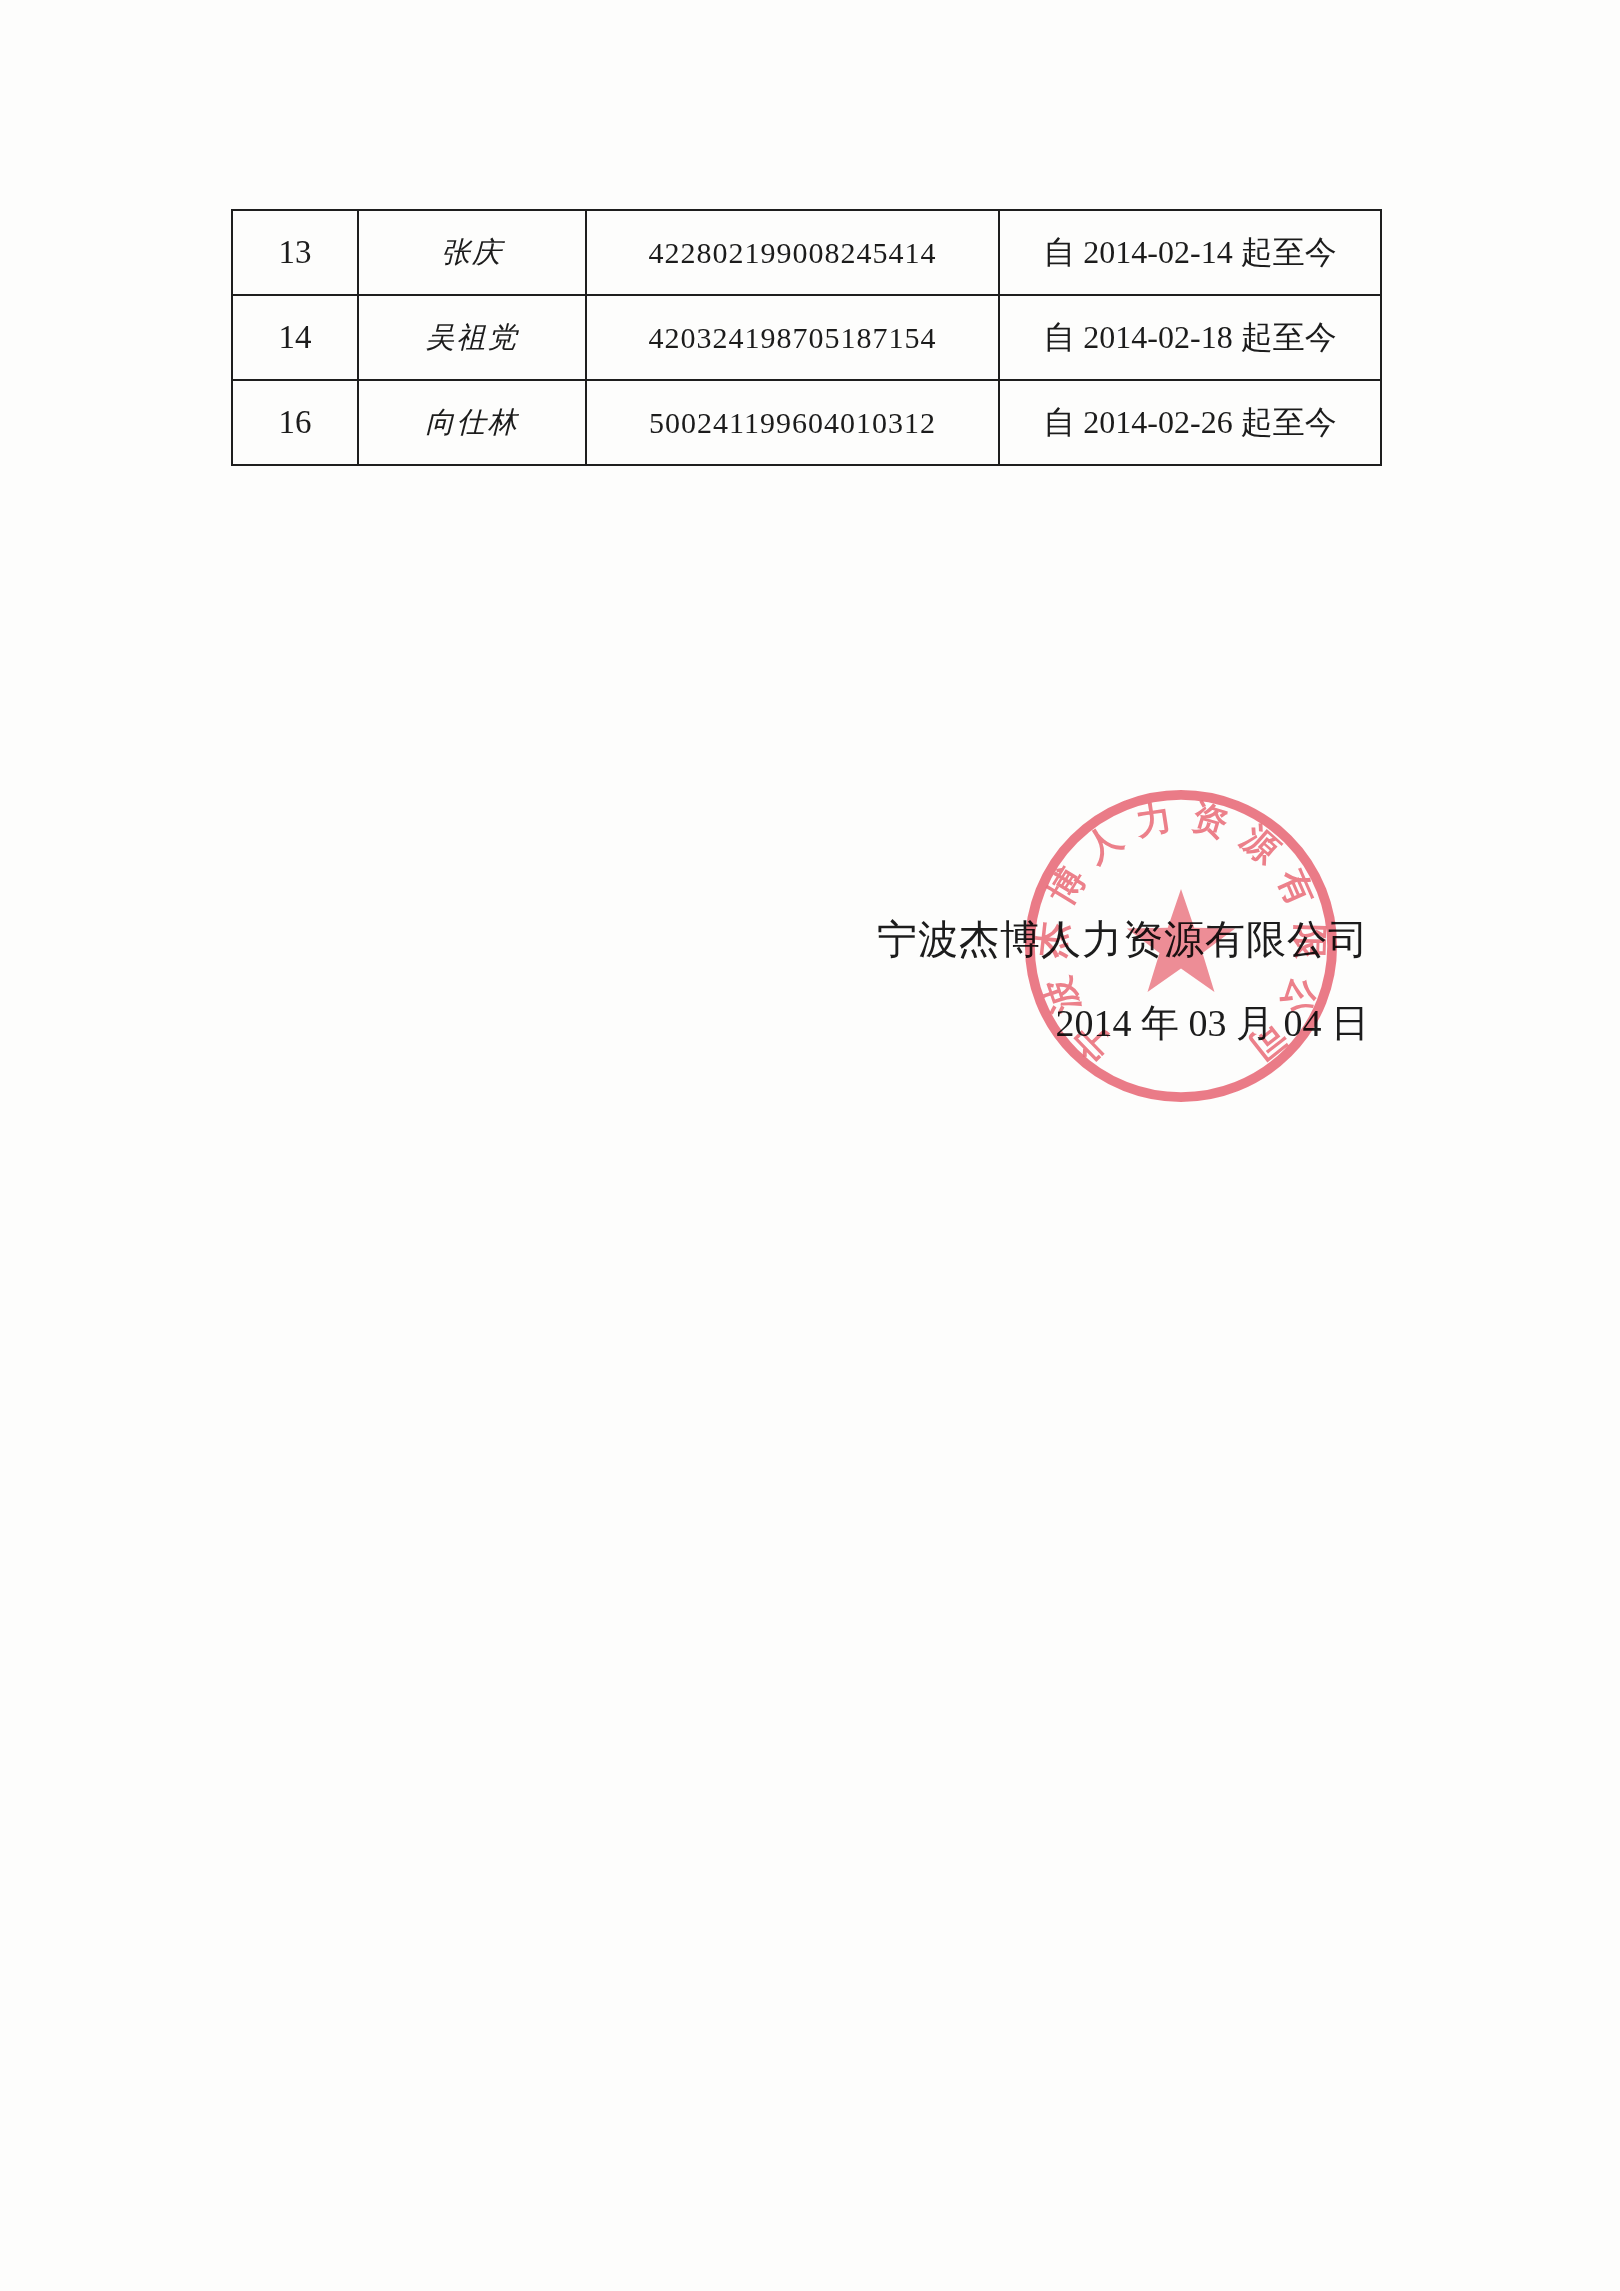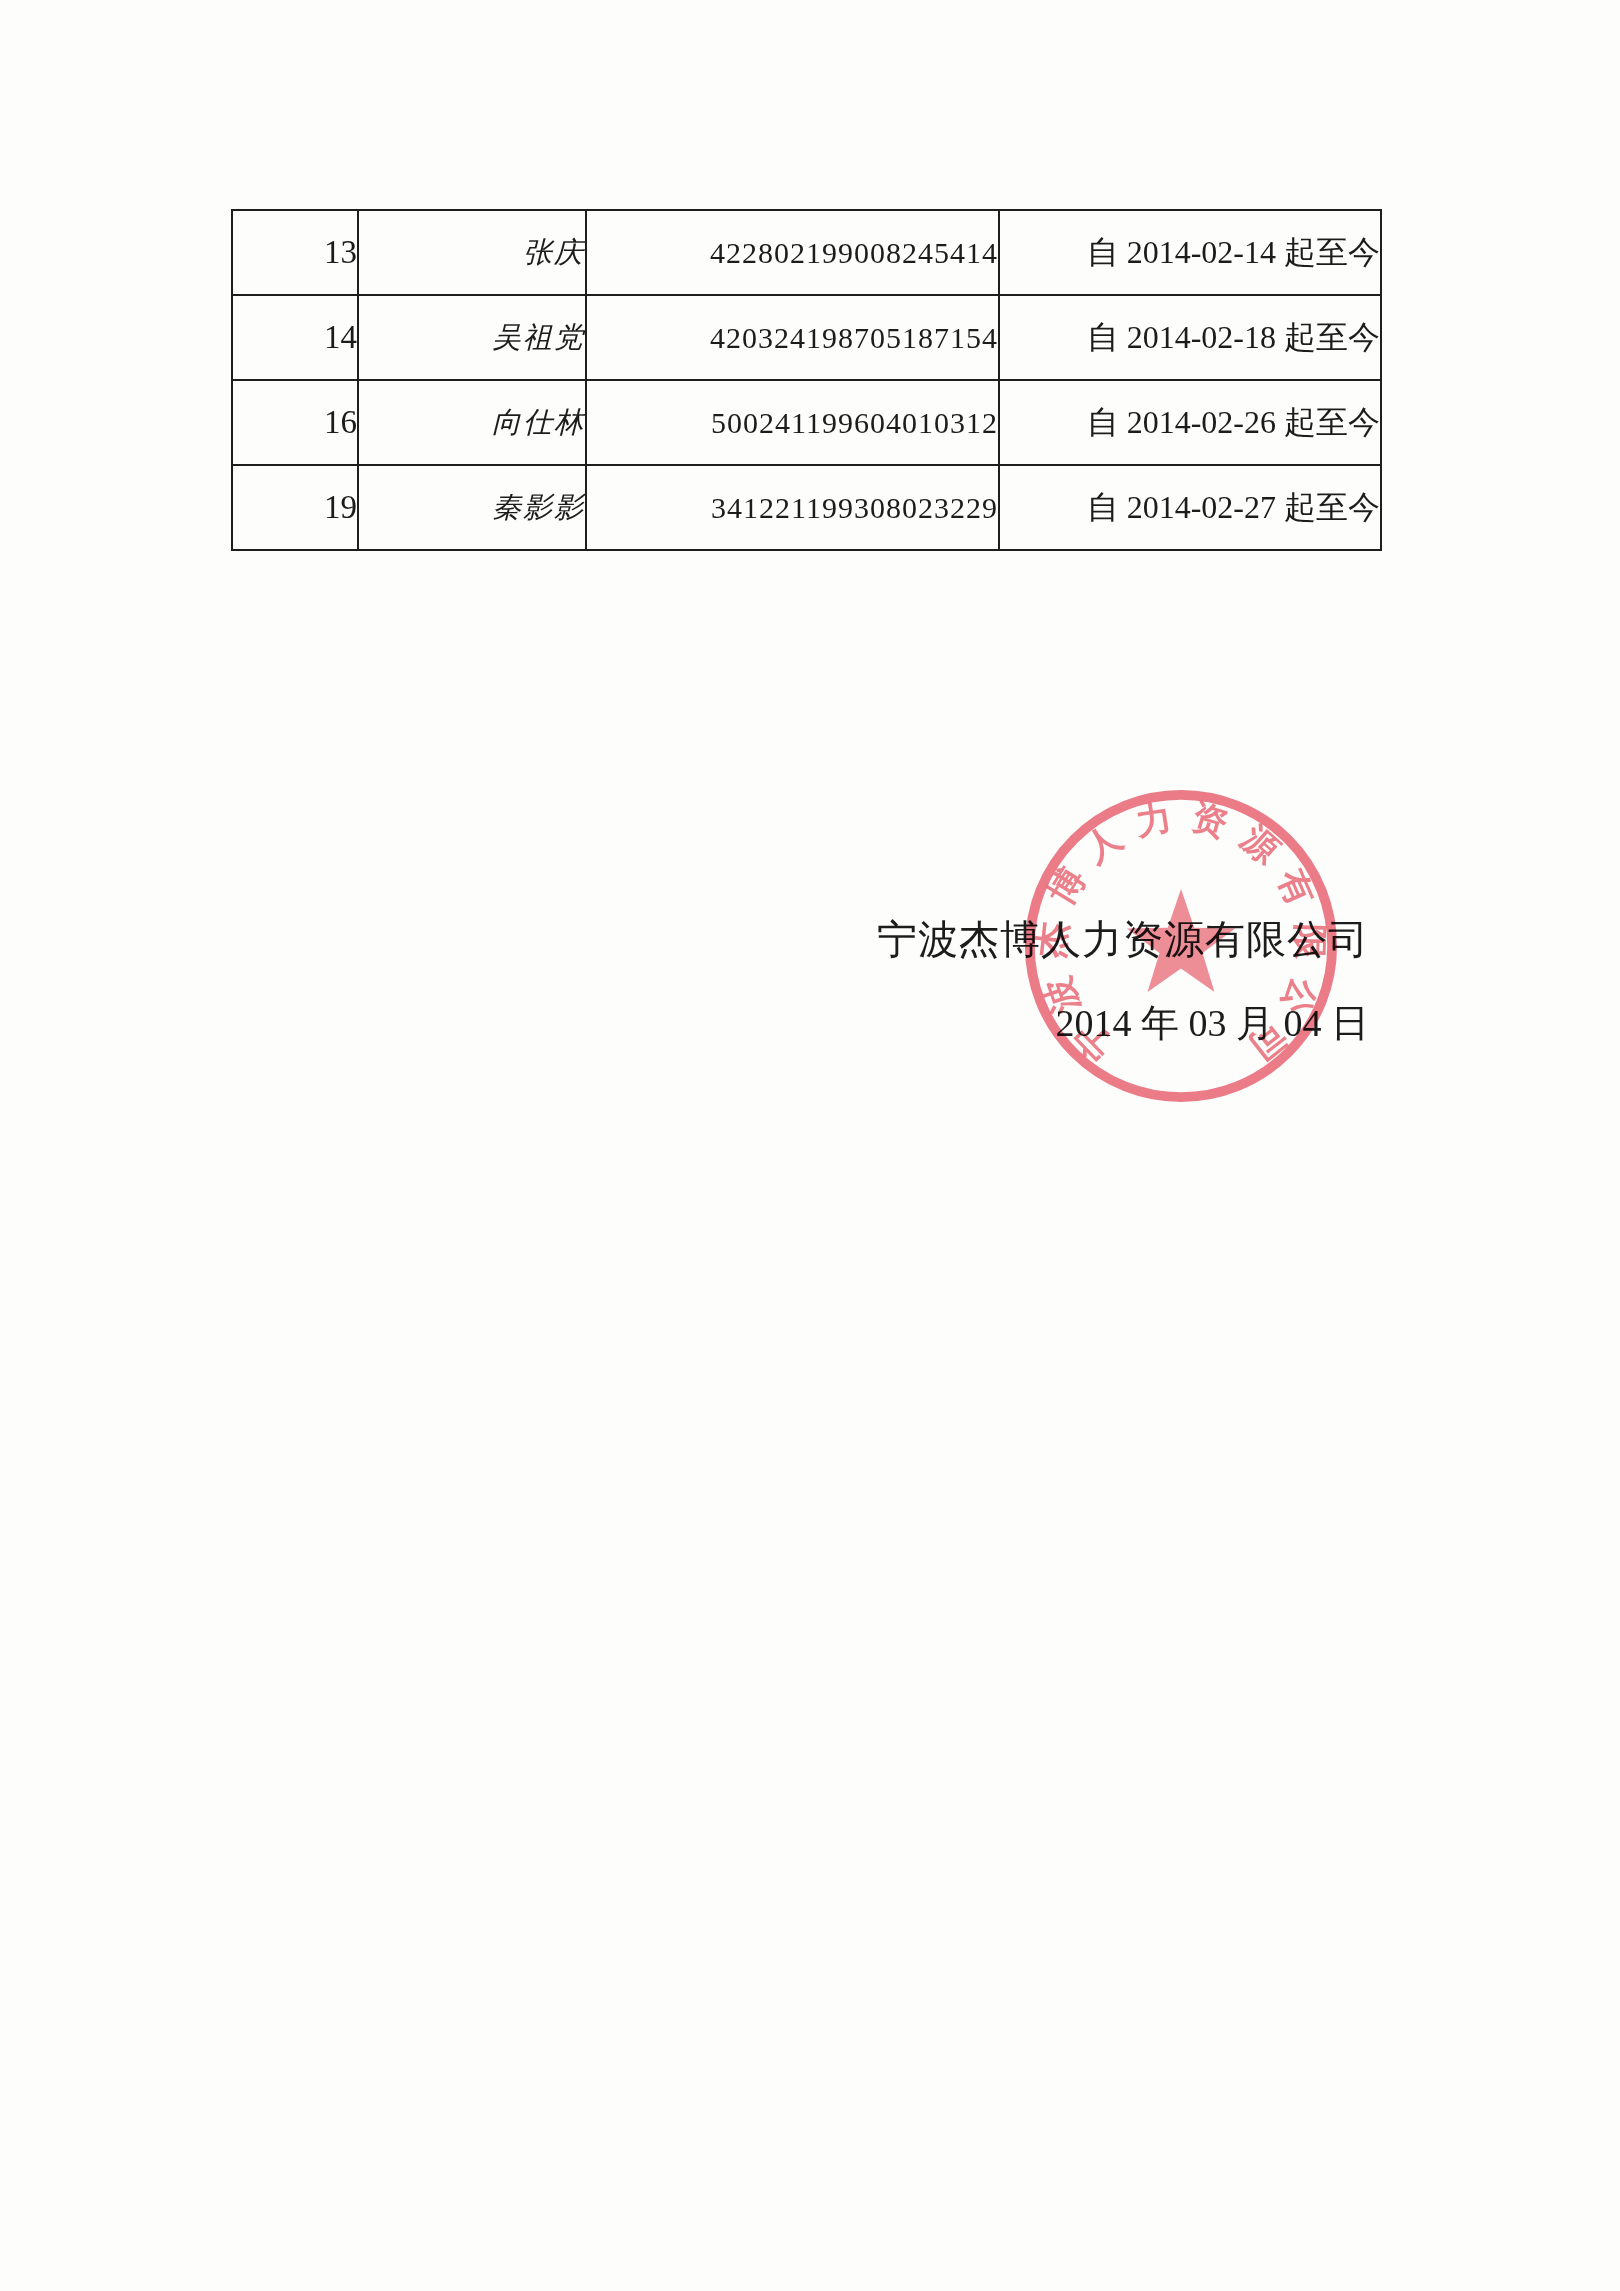--- a/index.html
+++ b/index.html
@@ -24,21 +24,21 @@
     width: 1150px;
   }
   table.roster {
     border-collapse: collapse;
     table-layout: fixed;
     width: 100%;
   }
   table.roster td {
     border: 2.9px solid #1e1e1e;
     height: 83px;
-    text-align: right;
+    text-align: center;
     vertical-align: middle;
     padding: 0;
     overflow: hidden;
     white-space: nowrap;
     margin-left: 17px;
   }
   td.c0 { font-size: 33px; }
   td.c1 { font-size: 29px; letter-spacing: 2px; font-style: italic; }
   td.c2 { font-size: 30px; letter-spacing: 1px; }
   td.c3 { font-size: 32px; }
@@ -104,26 +104,20 @@
             <td class="c1">吴祖党</td>
             <td class="c2">420324198705187154</td>
             <td class="c3">自 2014-02-18 起至今</td>
           </tr>
           <tr>
             <td class="c0">16</td>
             <td class="c1">向仕林</td>
             <td class="c2">500241199604010312</td>
             <td class="c3">自 2014-02-26 起至今</td>
           </tr>
-          <tr>
-            <td class="c0">19</td>
-            <td class="c1">秦影影</td>
-            <td class="c2">341221199308023229</td>
-            <td class="c3">自 2014-02-27 起至今</td>
-          </tr>
         </tbody>
     </table>
   </div>
 
   <svg class="seal" viewBox="0 0 324 324" xmlns="http://www.w3.org/2000/svg">
     <defs>
       <path id="seal-arc" d="M 103 265.4 A 119 119 0 1 1 221 265.4" fill="none"></path>
     </defs>
 
     <circle cx="162" cy="162" r="154" fill="none" stroke="#e85a69" stroke-width="10" stroke-opacity="0.9"></circle>

